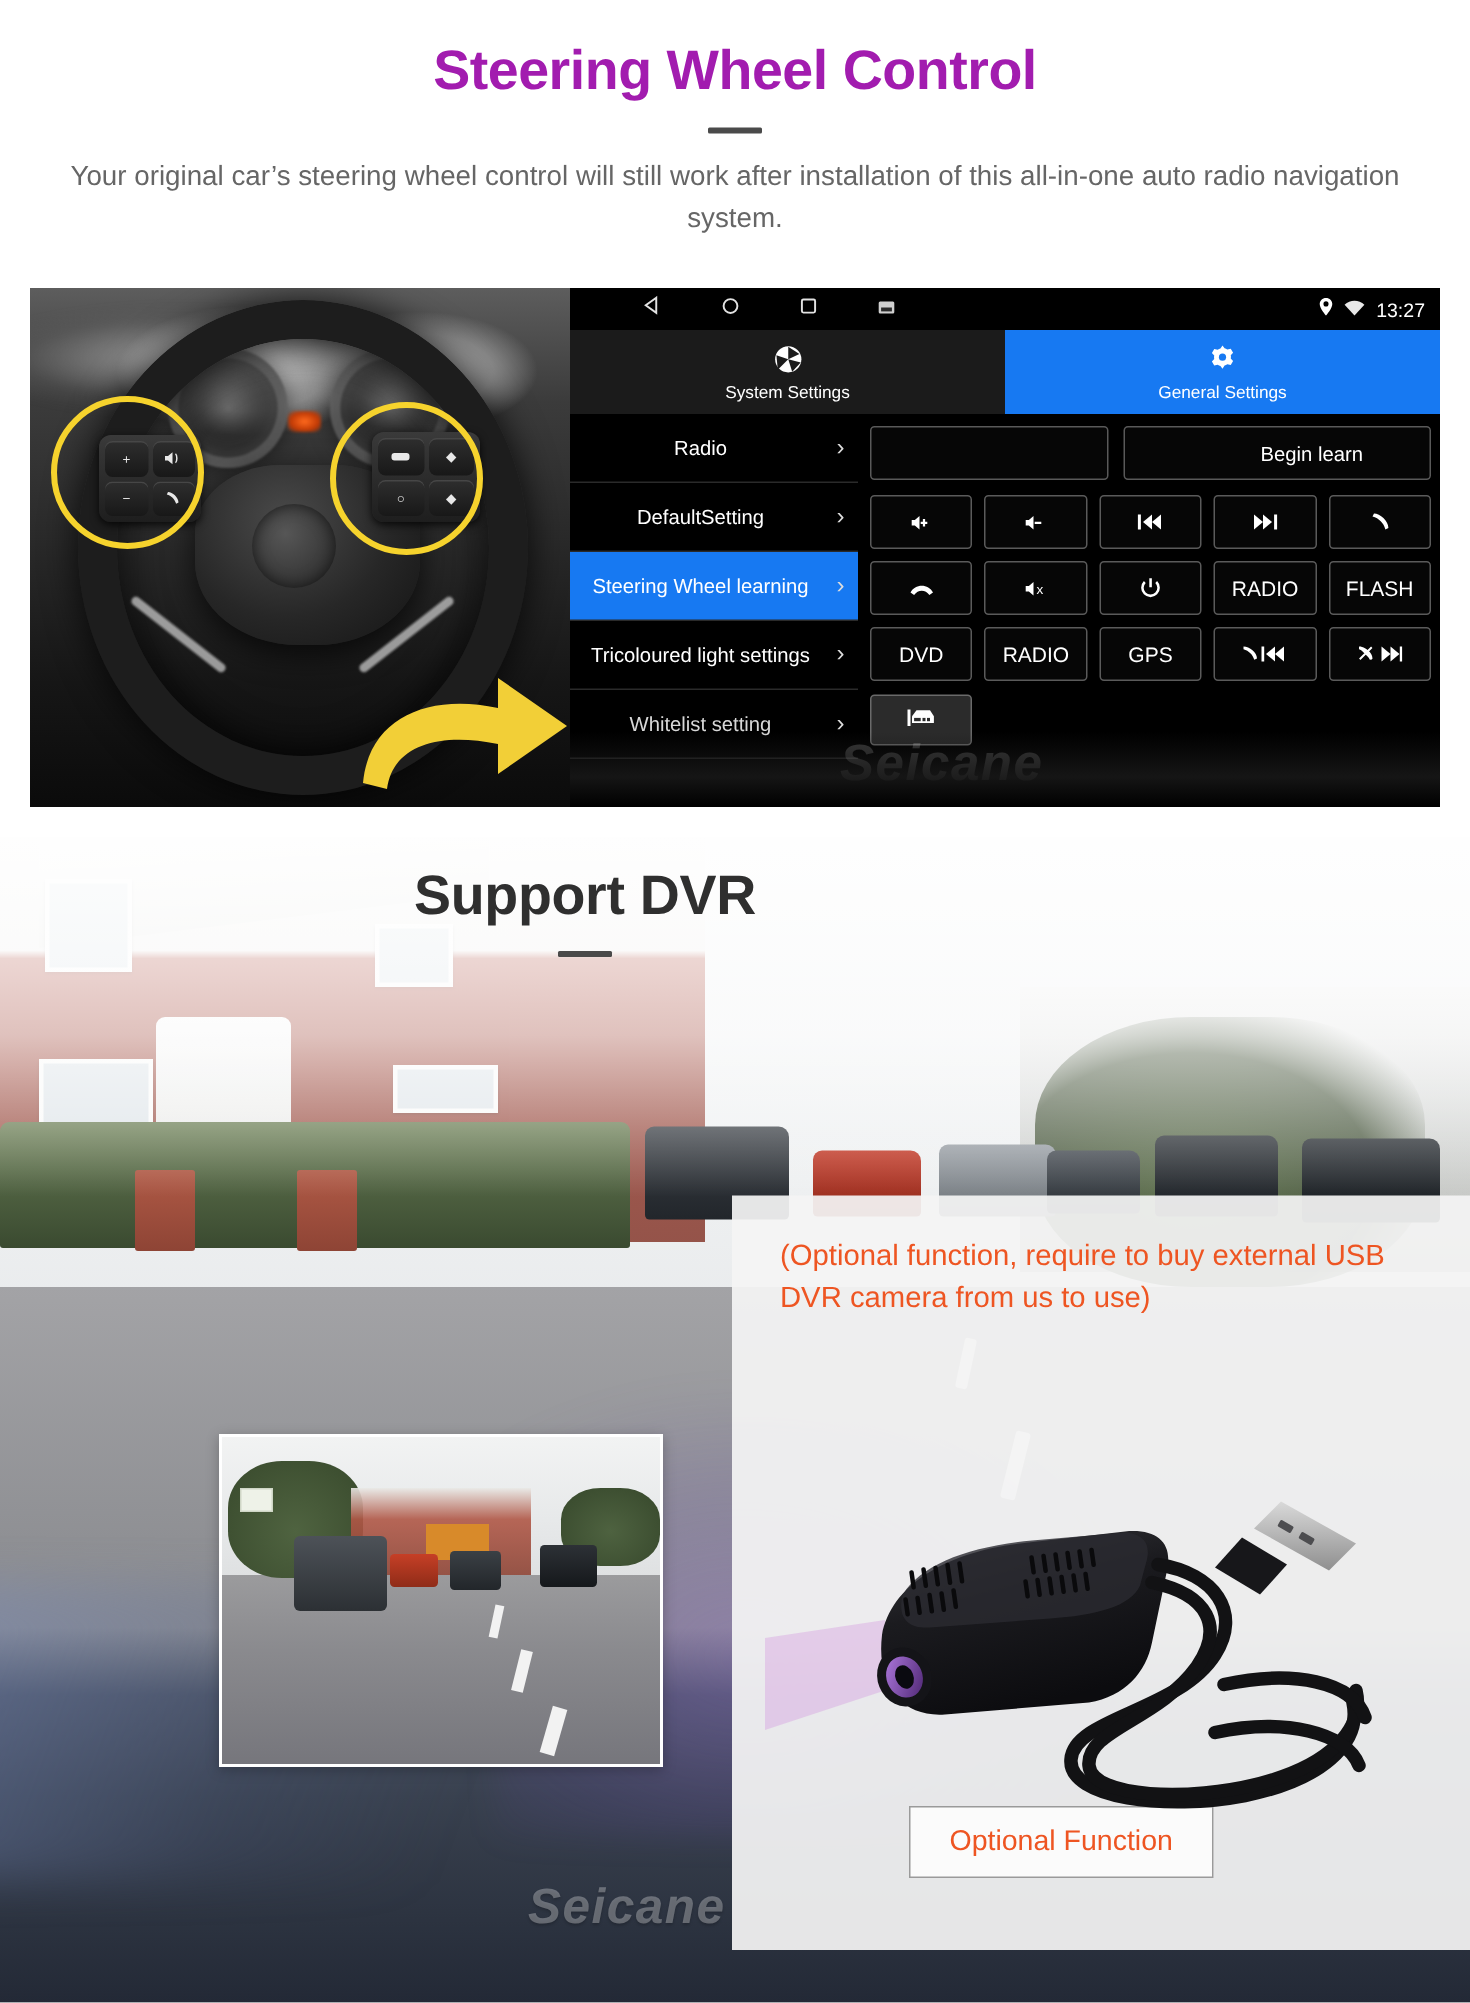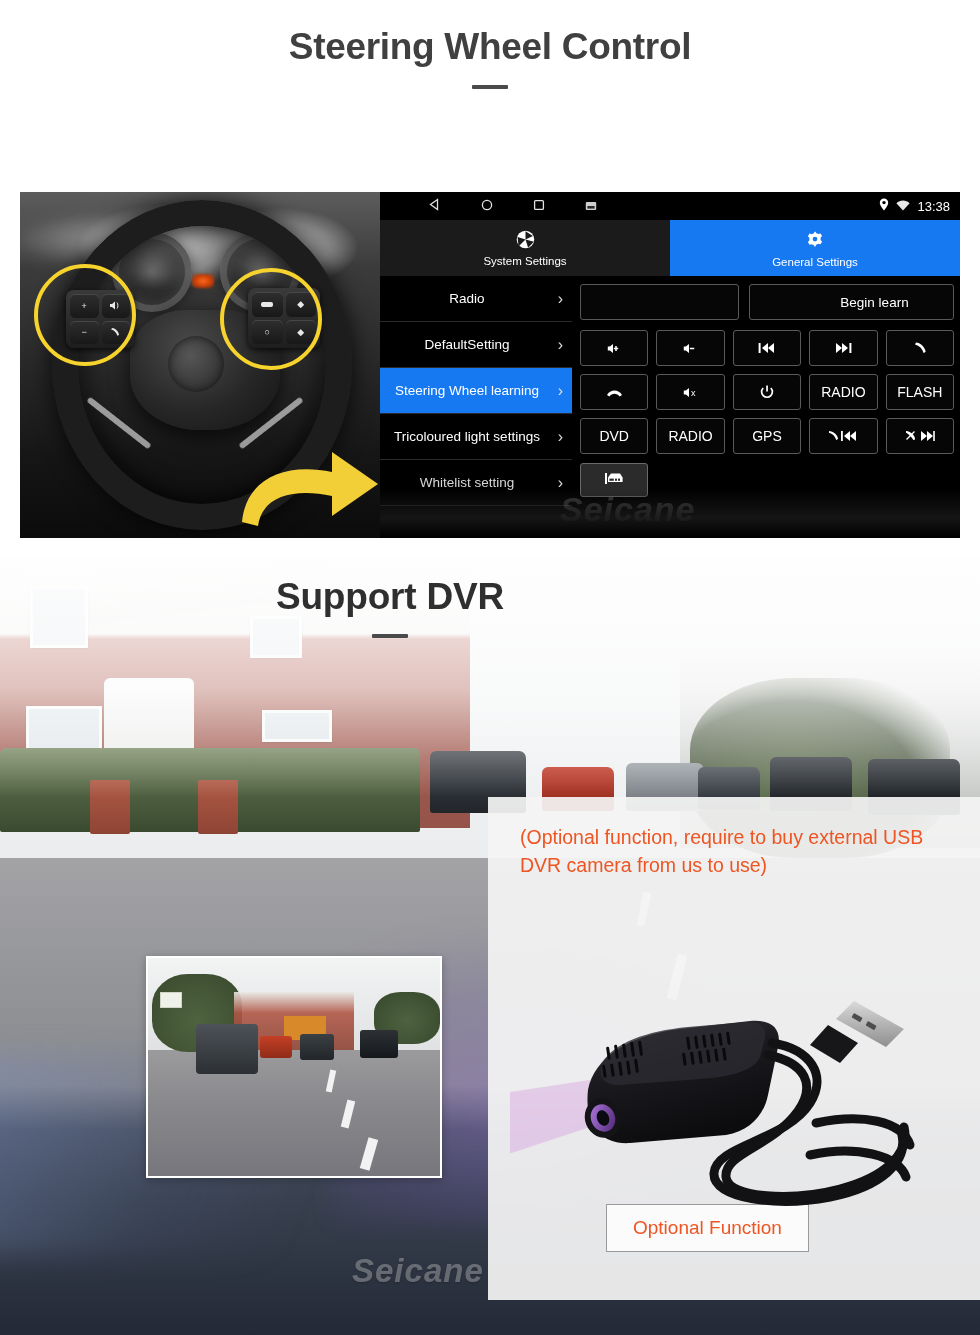--- a/index.html
+++ b/index.html
@@ -7,21 +7,21 @@
     width: 980px; height: 1335px;
     background: #ffffff;
     font-family: "Liberation Sans", sans-serif;
     overflow: hidden;
   }
   .page { position: relative; width: 980px; height: 1335px; background:#fff; }
 
   
   .sec1-header { width: 980px; padding-top: 26px; text-align: center; }
   .sec1-title {
-    font-size: 37px; font-weight: bold; color: #404040;
+    font-size: 37px; font-weight: bold; color: #a21caf;
     letter-spacing: -0.3px; line-height: 1.15;
   }
   .rule {
     width: 36px; height: 4px; background: #4a4a4a;
     margin: 16px auto 14px auto; border-radius: 1px;
   }
   .sec1-sub {
     font-size: 18.5px; color: #666; line-height: 1.55;
     width: 900px; margin: 0 auto; text-align: center;
   }
@@ -311,20 +311,21 @@
   }
 </style>
 </head>
 <body>
 
 <div class="page">
 
   <div class="sec1-header">
     <div class="sec1-title">Steering Wheel Control</div>
     <div class="rule"></div>
+    <div class="sec1-sub">Your original car’s steering wheel control will still work after installation of this all-in-one auto radio navigation system.</div>
   </div>
 
   <div class="hu-wrap">
 
     <div class="wheel-photo">
       <div class="dash-glow"></div>
       <div class="gauge g1"></div>
       <div class="gauge g2"></div>
       <div class="warn-led"></div>
       <div class="wheel-rim"></div>
@@ -398,21 +399,21 @@
           <span>
             <svg width="10" height="13" viewBox="0 0 10 13">
                 <path d="M5 0.6C2.6.6.8 2.4.8 4.7c0 3 4.2 7.7 4.2 7.7s4.2-4.7 4.2-7.7C9.2 2.4 7.4.6 5 .6zm0 5.7a1.7 1.7 0 1 1 0-3.4 1.7 1.7 0 0 1 0 3.4z" fill="#fff"></path>
               </svg>
           </span>
           <span>
             <svg width="14" height="11" viewBox="0 0 14 11">
                 <path d="M7 10.4 L0.4 3.2 C4 -0.3 10 -0.3 13.6 3.2 Z" fill="#e8e8e8"></path>
               </svg>
           </span>
-          <span>13:38</span>
+          <span>13:27</span>
         </div>
       </div>
 
       <div class="tabs">
         <div class="tab inactive">
           <span>
             <svg width="21" height="21" viewBox="0 0 24 24">
               <circle cx="12" cy="12" r="10" fill="#fff"></circle>
               <path d="M12 2.5 L12 12 L20.5 8 Z" fill="#1b1b1b"></path>
               <path d="M21.5 14.5 L12 12 L15 21.5 Z" fill="#1b1b1b"></path>

